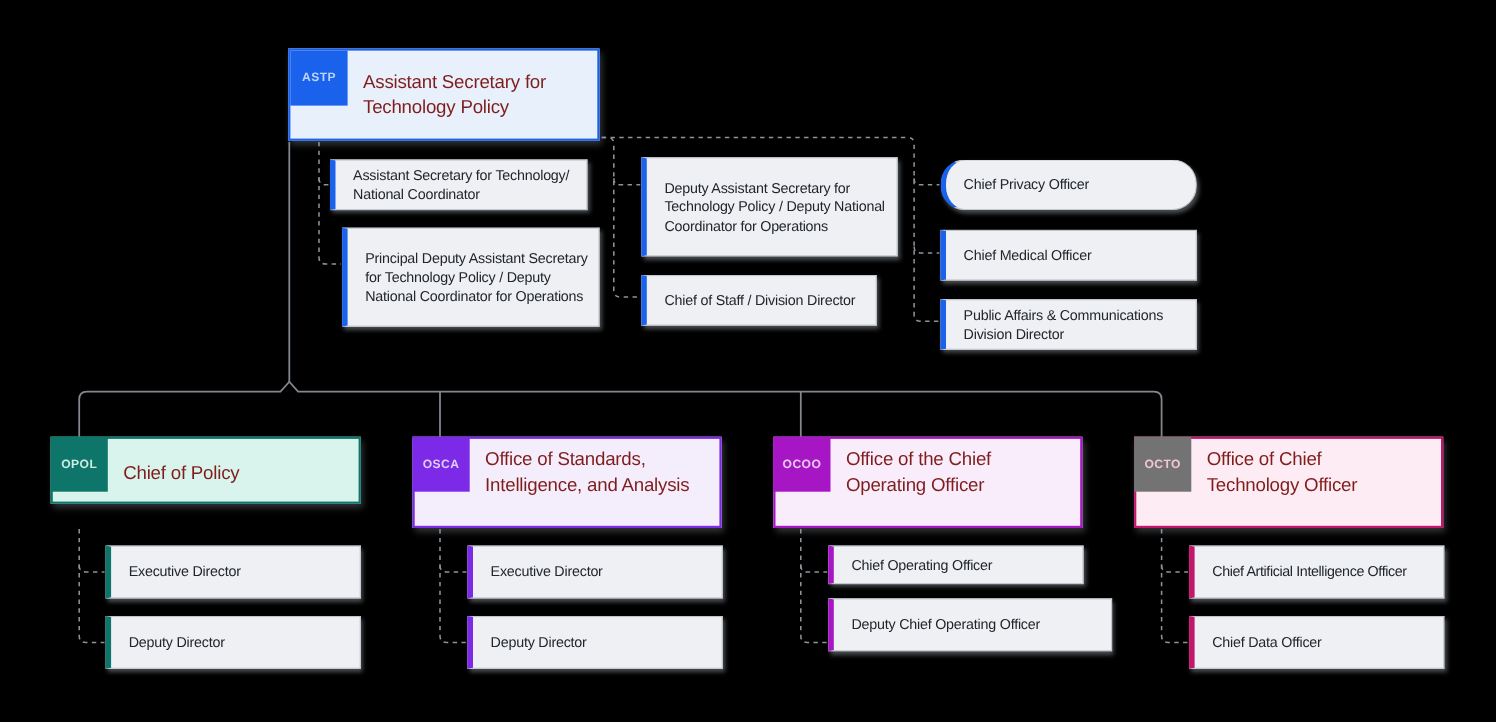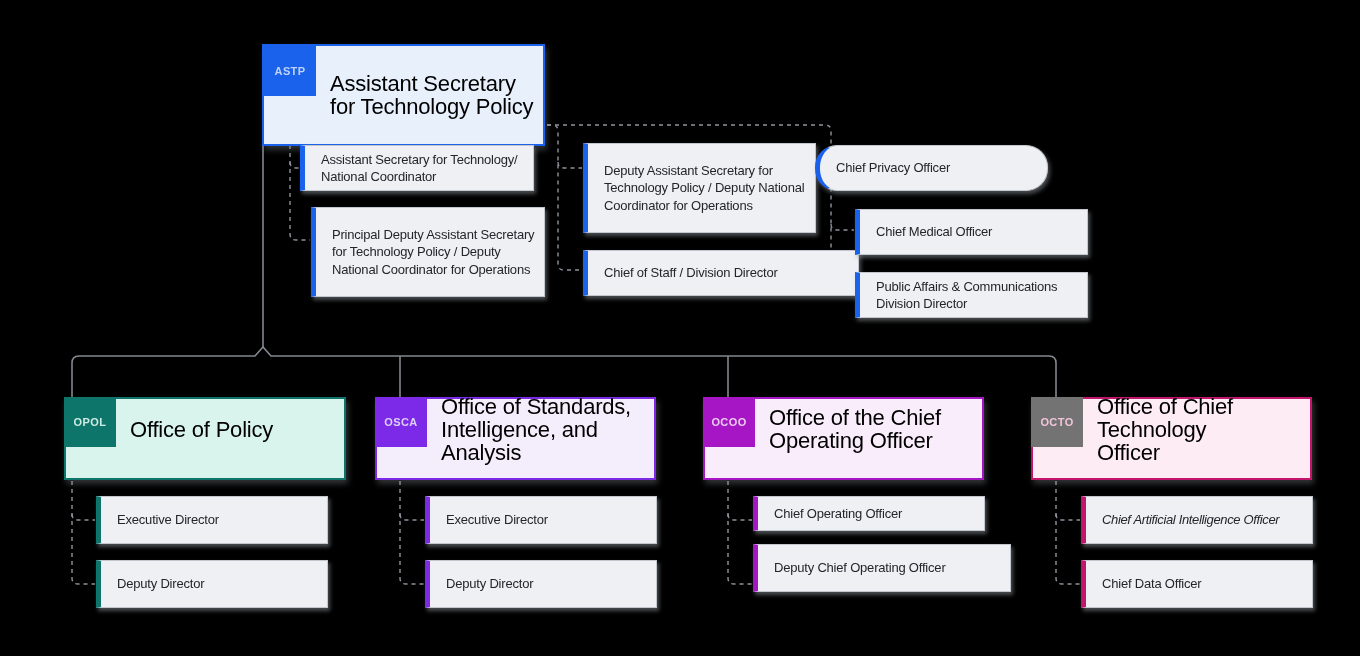--- a/index.html
+++ b/index.html
@@ -14,21 +14,21 @@
 
   
   .card{position:absolute;border:2px solid;box-shadow:2px 4px 6px rgba(140,145,152,.35);}
   .badge{
     position:absolute;width:52px;height:50px;display:flex;align-items:center;justify-content:center;
     font-size:11px;font-weight:bold;letter-spacing:.4px;
   }
   .card-title{
     position:absolute;left:64px;top:2px;height:56px;right:6px;
     display:flex;align-items:center;
-    font-size:22px;line-height:23px;letter-spacing:-.2px;color:#000000;
+    font-size:17px;line-height:23px;letter-spacing:-.2px;color:#7f1d1d;
   }
   .card.root{background:#e8f0fc;border-color:#1a62ec;}
   .card.root .badge{top:0;left:0;background:#1a62ec;color:#bdd3f8;}
   .card.root .card-title{left:66px;top:0;height:100%;max-width:215px;}
 
   .card.office .badge{top:-2px;left:-2px;}
   .card.opol{background:#d8f4ec;border-color:#0d7569;}
   .card.opol .badge{background:#0d7569;color:#cdebe4;}
   .card.osca{background:#f4eefc;border-color:#7d2ae8;}
   .card.osca .badge{background:#7d2ae8;color:#ddd0f7;}
@@ -75,38 +75,38 @@
     <path class="wire-dash" d="M72,481 V578 Q72,584 78,584 H95"></path>
     <path class="wire-dash" d="M72,514 Q72,520 78,520 H95"></path>
     <path class="wire-dash" d="M400,481 V578 Q400,584 406,584 H424"></path>
     <path class="wire-dash" d="M400,514 Q400,520 406,520 H424"></path>
     <path class="wire-dash" d="M728,481 V578 Q728,584 734,584 H752"></path>
     <path class="wire-dash" d="M728,514 Q728,520 734,520 H752"></path>
     <path class="wire-dash" d="M1056,481 V578 Q1056,584 1062,584 H1080"></path>
     <path class="wire-dash" d="M1056,514 Q1056,520 1062,520 H1080"></path>
   </svg>
 
-  <div class="card root" style="left:262px;top:44px;width:283px;height:102px;">
+  <div class="card root" style="left:262px;top:44px;width:283px;height:84px;">
     <div class="badge">ASTP</div>
     <div class="card-title">Assistant Secretary for Technology Policy</div>
   </div>
 
   <div class="staff" style="left:300px;top:145px;width:234px;height:46px;">Assistant Secretary for Technology/ National Coordinator</div>
   <div class="staff" style="left:311px;top:207px;width:234px;height:90px;">Principal Deputy Assistant Secretary for Technology Policy / Deputy National Coordinator for Operations</div>
 
   <div class="staff" style="left:583px;top:143px;width:233px;height:90px;">Deputy Assistant Secretary for Technology Policy / Deputy National Coordinator for Operations</div>
-  <div class="staff" style="left:583px;top:250px;width:276px;height:46px;">Chief of Staff / Division Director</div>
+  <div class="staff" style="left:583px;top:250px;width:214px;height:46px;">Chief of Staff / Division Director</div>
 
-  <div class="staff nowrap" style="left:815px;top:145px;width:233px;height:46px;border-radius:22px;">Chief Privacy Officer</div>
+  <div class="staff nowrap" style="left:855px;top:145px;width:233px;height:46px;border-radius:22px;">Chief Privacy Officer</div>
   <div class="staff nowrap" style="left:855px;top:209px;width:233px;height:46px;">Chief Medical Officer</div>
   <div class="staff" style="left:855px;top:272px;width:233px;height:46px;">Public Affairs &amp; Communications Division Director</div>
 
-  <div class="card office opol" style="left:64px;top:397px;width:282px;height:83px;">
+  <div class="card office opol" style="left:46px;top:397px;width:282px;height:61px;">
     <div class="badge">OPOL</div>
-    <div class="card-title">Office of Policy</div>
+    <div class="card-title">Chief of Policy</div>
   </div>
   <div class="staff acc-opol nowrap" style="left:96px;top:496px;width:232px;height:48px;">Executive Director</div>
   <div class="staff acc-opol nowrap" style="left:96px;top:560px;width:232px;height:48px;">Deputy Director</div>
 
   <div class="card office osca" style="left:375px;top:397px;width:281px;height:83px;">
     <div class="badge">OSCA</div>
     <div class="card-title t-osca">Office of Standards, Intelligence, and Analysis</div>
   </div>
   <div class="staff acc-osca nowrap" style="left:425px;top:496px;width:232px;height:48px;">Executive Director</div>
   <div class="staff acc-osca nowrap" style="left:425px;top:560px;width:232px;height:48px;">Deputy Director</div>
@@ -115,16 +115,16 @@
     <div class="badge">OCOO</div>
     <div class="card-title" style="max-width:185px;">Office of the Chief Operating Officer</div>
   </div>
   <div class="staff acc-ocoo nowrap" style="left:753px;top:496px;width:232px;height:35px;">Chief Operating Officer</div>
   <div class="staff acc-ocoo nowrap" style="left:753px;top:544px;width:258px;height:48px;">Deputy Chief Operating Officer</div>
 
   <div class="card office octo" style="left:1031px;top:397px;width:281px;height:83px;">
     <div class="badge">OCTO</div>
     <div class="card-title t-octo">Office of Chief Technology Officer</div>
   </div>
-  <div class="staff acc-octo nowrap" style="left:1081px;top:496px;width:232px;height:48px;letter-spacing:-0.35px;font-style:italic;">Chief Artificial Intelligence Officer</div>
+  <div class="staff acc-octo nowrap" style="left:1081px;top:496px;width:232px;height:48px;letter-spacing:-0.35px;">Chief Artificial Intelligence Officer</div>
   <div class="staff acc-octo nowrap" style="left:1081px;top:560px;width:232px;height:48px;">Chief Data Officer</div>
 
 </div>
 
 </body></html>

